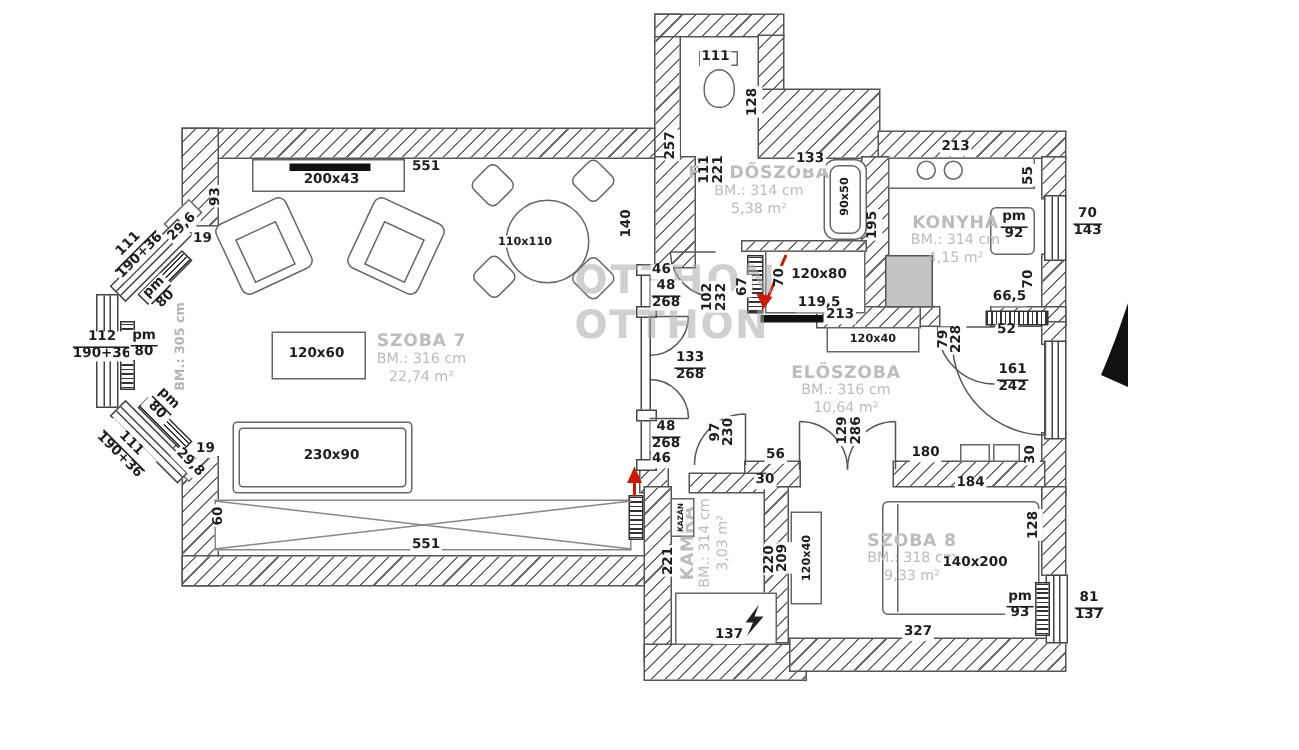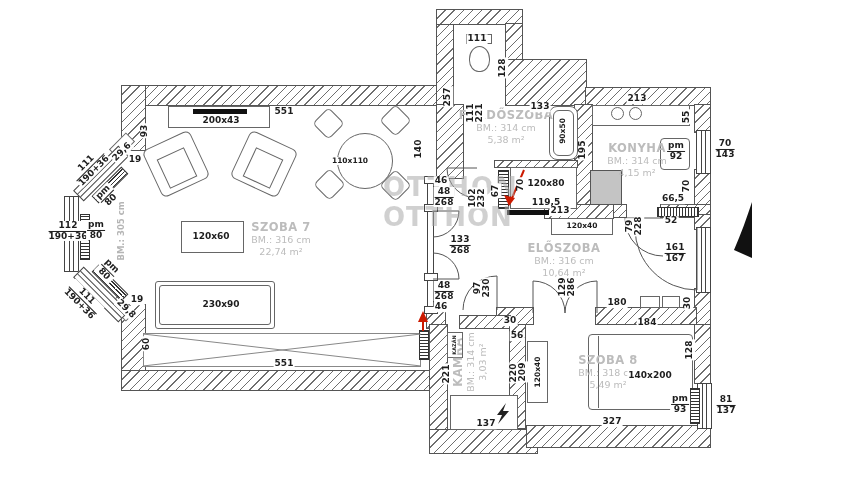--- a/index.html
+++ b/index.html
@@ -190,21 +190,21 @@
     <div class="rarea">4,15 m²</div>
   </div>
   <div class="room" style="left:564px;top:260px;transform:translate(-50%,-50%)">
     <div class="rname">ELŐSZOBA</div>
     <div class="rbm">BM.: 316 cm</div>
     <div class="rarea">10,64 m²</div>
   </div>
   <div class="room" style="left:608px;top:372px;transform:translate(-50%,-50%)">
     <div class="rname">SZOBA 8</div>
     <div class="rbm">BM.: 318 cm</div>
-    <div class="rarea">5,49 m²</div>
+    <div class="rarea">9,33 m²</div>
   </div>
   <div class="room" style="left:470px;top:362px;transform:translate(-50%,-50%) rotate(-90deg)">
     <div class="rname">KAMRA</div>
     <div class="rbm">BM.: 314 cm</div>
     <div class="rarea">3,03 m²</div>
   </div>
 
   <div id="dims">
       <div class="dim" style="left: 284px; top: 112px; transform: translate(-50%, -50%);">551</div>
       <div class="dim" style="left: 145px; top: 131px; transform: translate(-50%, -50%) rotate(-90deg);">93</div>
@@ -284,30 +284,30 @@
       </div>
       <div class="dim" style="left: 687px; top: 186px; transform: translate(-50%, -50%) rotate(-90deg);">70</div>
       <div class="dim" style="left: 673px; top: 199px; transform: translate(-50%, -50%);">66,5</div>
       <div class="dim" style="left: 671px; top: 221px; transform: translate(-50%, -50%);">52</div>
       <div class="dim" style="left: 630px; top: 226px; transform: translate(-50%, -50%) rotate(-90deg);">79</div>
       <div class="dim" style="left: 639px; top: 226px; transform: translate(-50%, -50%) rotate(-90deg);">228</div>
       <div class="dim" style="left: 560px; top: 211px; transform: translate(-50%, -50%);">213</div>
       <div class="dim small" style="left: 582px; top: 226px; transform: translate(-50%, -50%);">120x40</div>
       <div class="dim" style="left: 675px; top: 253px; transform: translate(-50%, -50%);">
         <span class="num">161</span>
-        <span class="den">167</span>
+        <span class="den">242</span>
       </div>
       <div class="dim" style="left: 617px; top: 303px; transform: translate(-50%, -50%);">180</div>
       <div class="dim" style="left: 688px; top: 303px; transform: translate(-50%, -50%) rotate(-90deg);">30</div>
       <div class="dim" style="left: 647px; top: 323px; transform: translate(-50%, -50%);">184</div>
       <div class="dim" style="left: 563px; top: 287px; transform: translate(-50%, -50%) rotate(-90deg);">129</div>
       <div class="dim" style="left: 572px; top: 287px; transform: translate(-50%, -50%) rotate(-90deg);">286</div>
       <div class="dim" style="left: 478px; top: 288px; transform: translate(-50%, -50%) rotate(-90deg);">97</div>
       <div class="dim" style="left: 487px; top: 288px; transform: translate(-50%, -50%) rotate(-90deg);">230</div>
-      <div class="dim" style="left: 517px; top: 304px; transform: translate(-50%, -50%); margin-top: 32px;">56</div>
+      <div class="dim" style="left: 517px; top: 304px; transform: translate(-50%, -50%);">56</div>
       <div class="dim" style="left: 510px; top: 321px; transform: translate(-50%, -50%);">30</div>
       <div class="dim" style="left: 447px; top: 374px; transform: translate(-50%, -50%) rotate(-90deg);">221</div>
       <div class="dim" style="left: 514px; top: 373px; transform: translate(-50%, -50%) rotate(-90deg);">220</div>
       <div class="dim tiny" style="left: 455px; top: 345px; transform: translate(-50%, -50%) rotate(-90deg);">KAZÁN</div>
       <div class="dim" style="left: 486px; top: 424px; transform: translate(-50%, -50%);">137</div>
       <div class="dim" style="left: 523px; top: 372px; transform: translate(-50%, -50%) rotate(-90deg);">209</div>
       <div class="dim small" style="left: 538px; top: 372px; transform: translate(-50%, -50%) rotate(-90deg);">120x40</div>
       <div class="dim" style="left: 690px; top: 350px; transform: translate(-50%, -50%) rotate(-90deg);">128</div>
       <div class="dim" style="left: 650px; top: 376px; transform: translate(-50%, -50%);">140x200</div>
       <div class="dim" style="left: 612px; top: 422px; transform: translate(-50%, -50%);">327</div>

